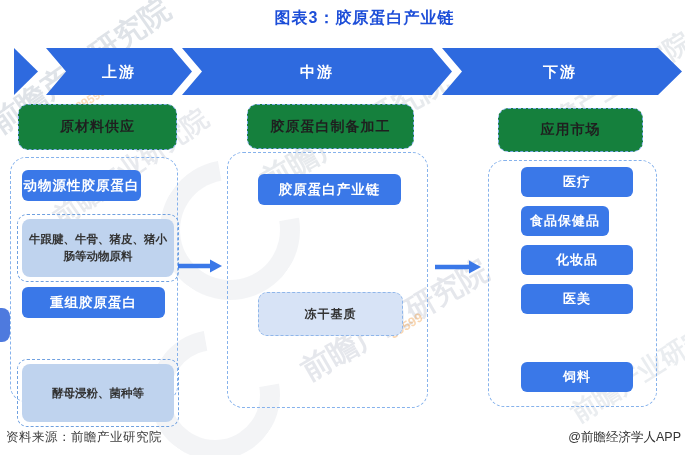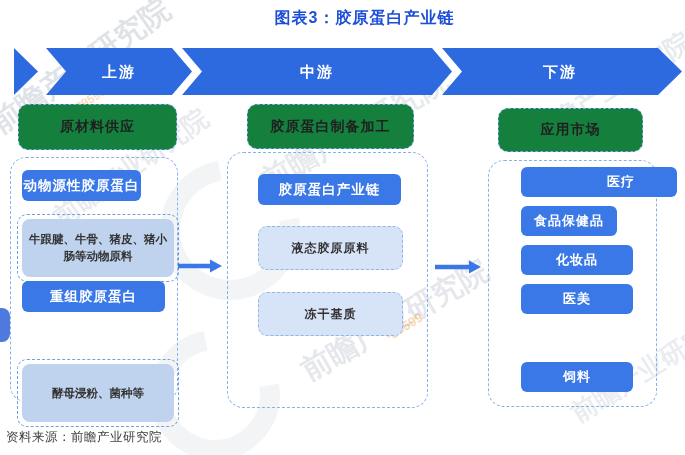--- a/index.html
+++ b/index.html
@@ -99,48 +99,48 @@
 
   <div class="hdr-box" style="left:18px;top:104px;width:157px;height:44px;">原材料供应</div>
 
   <div class="container" style="left:10px;top:157px;width:166px;height:243px;"></div>
 
   <div class="btn-blue" style="left:22px;top:170px;width:119px;height:31px;">动物源性胶原蛋白</div>
   <div class="wrap-dashed" style="left:17px;top:214px;width:152px;height:58px;">
     <div class="light-box">牛跟腱、牛骨、猪皮、猪小肠等动物原料</div>
   </div>
 
-  <div class="btn-blue" style="left:22px;top:281px;width:143px;height:31px;">重组胶原蛋白</div>
+  <div class="btn-blue" style="left:22px;top:287px;width:143px;height:31px;">重组胶原蛋白</div>
   <div class="wrap-dashed" style="left:17px;top:327px;width:152px;height:58px;margin-top:32px;">
     <div class="light-box">酵母浸粉、菌种等</div>
   </div>
 
   <svg class="arrow" style="left:177px;top:259px;" width="46" height="14" viewBox="0 0 46 14">
     <line x1="1" y1="7" x2="35" y2="7" stroke="#3A78E8" stroke-width="4.5"></line>
     <polygon points="33,0.5 45,7 33,13.5" fill="#3A78E8"></polygon>
   </svg>
 
   <div class="hdr-box" style="left:247px;top:104px;width:165px;height:43px;">胶原蛋白制备加工</div>
 
   <div class="container" style="left:227px;top:152px;width:199px;height:254px;"></div>
 
   <div class="btn-blue" style="left:258px;top:174px;width:143px;height:31px;">胶原蛋白产业链</div>
-  <div class="mid-light" style="left:258px;top:226px;width:143px;height:42px;">液态胶原原料</div>
   <div class="mid-light" style="left:258px;top:292px;width:143px;height:42px;">冻干基质</div>
 
   <svg class="arrow" style="left:434px;top:260px;" width="48" height="14" viewBox="0 0 48 14">
     <line x1="1" y1="7" x2="37" y2="7" stroke="#3A78E8" stroke-width="4.5"></line>
     <polygon points="35,0.5 47,7 35,13.5" fill="#3A78E8"></polygon>
   </svg>
 
   <div class="hdr-box" style="left:498px;top:108px;width:143px;height:42px;">应用市场</div>
 
   <div class="container" style="left:488px;top:160px;width:167px;height:245px;"></div>
 
-  <div class="btn-blue" style="left:521px;top:167px;width:112px;height:30px;font-size:13px;padding-left:44px;">医疗</div>
-  <div class="btn-blue" style="left:521px;top:206px;width:96px;height:30px;font-size:13px;">食品保健品</div>
+  <div class="btn-blue" style="left:521px;top:167px;width:112px;height:30px;font-size:13px;">医疗</div>
+  <div class="btn-blue" style="left:521px;top:206px;width:88px;height:30px;font-size:13px;">食品保健品</div>
   <div class="btn-blue" style="left:521px;top:284px;width:112px;height:30px;font-size:13px;">医美</div>
   <div class="btn-blue" style="left:521px;top:245px;width:112px;height:30px;font-size:13px;">化妆品</div>
   <div class="btn-blue" style="left:521px;top:362px;width:112px;height:30px;font-size:13px;">饲料</div>
 
   <div class="src">资料来源：前瞻产业研究院</div>
+  <div class="credit">@前瞻经济学人APP</div>
 
 </div>
 
 </body></html>

